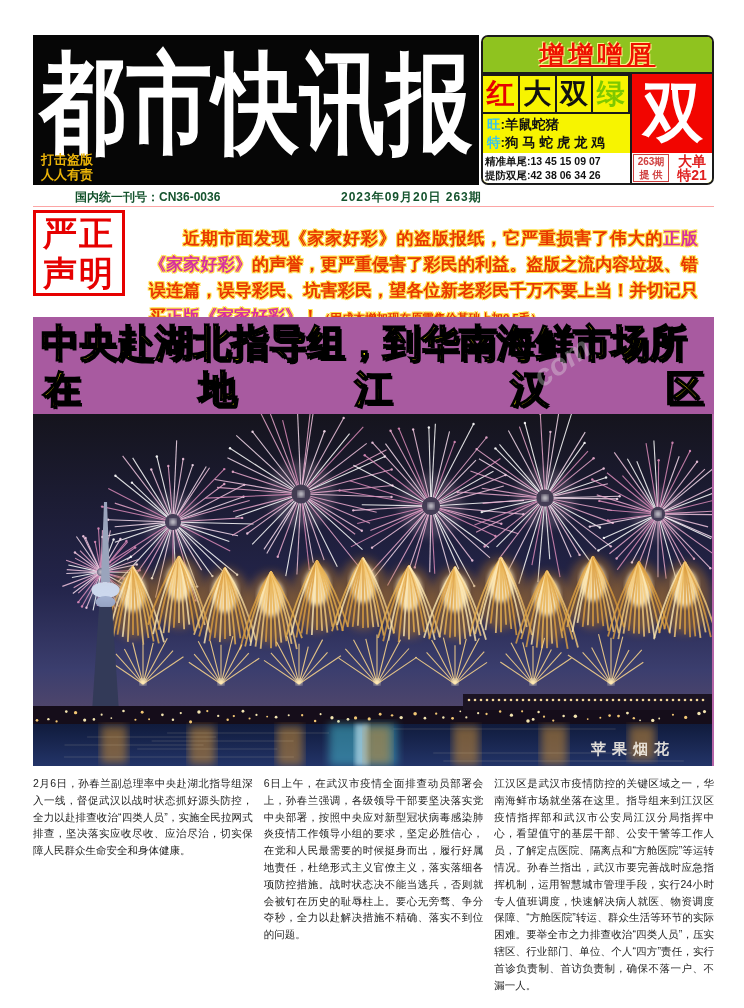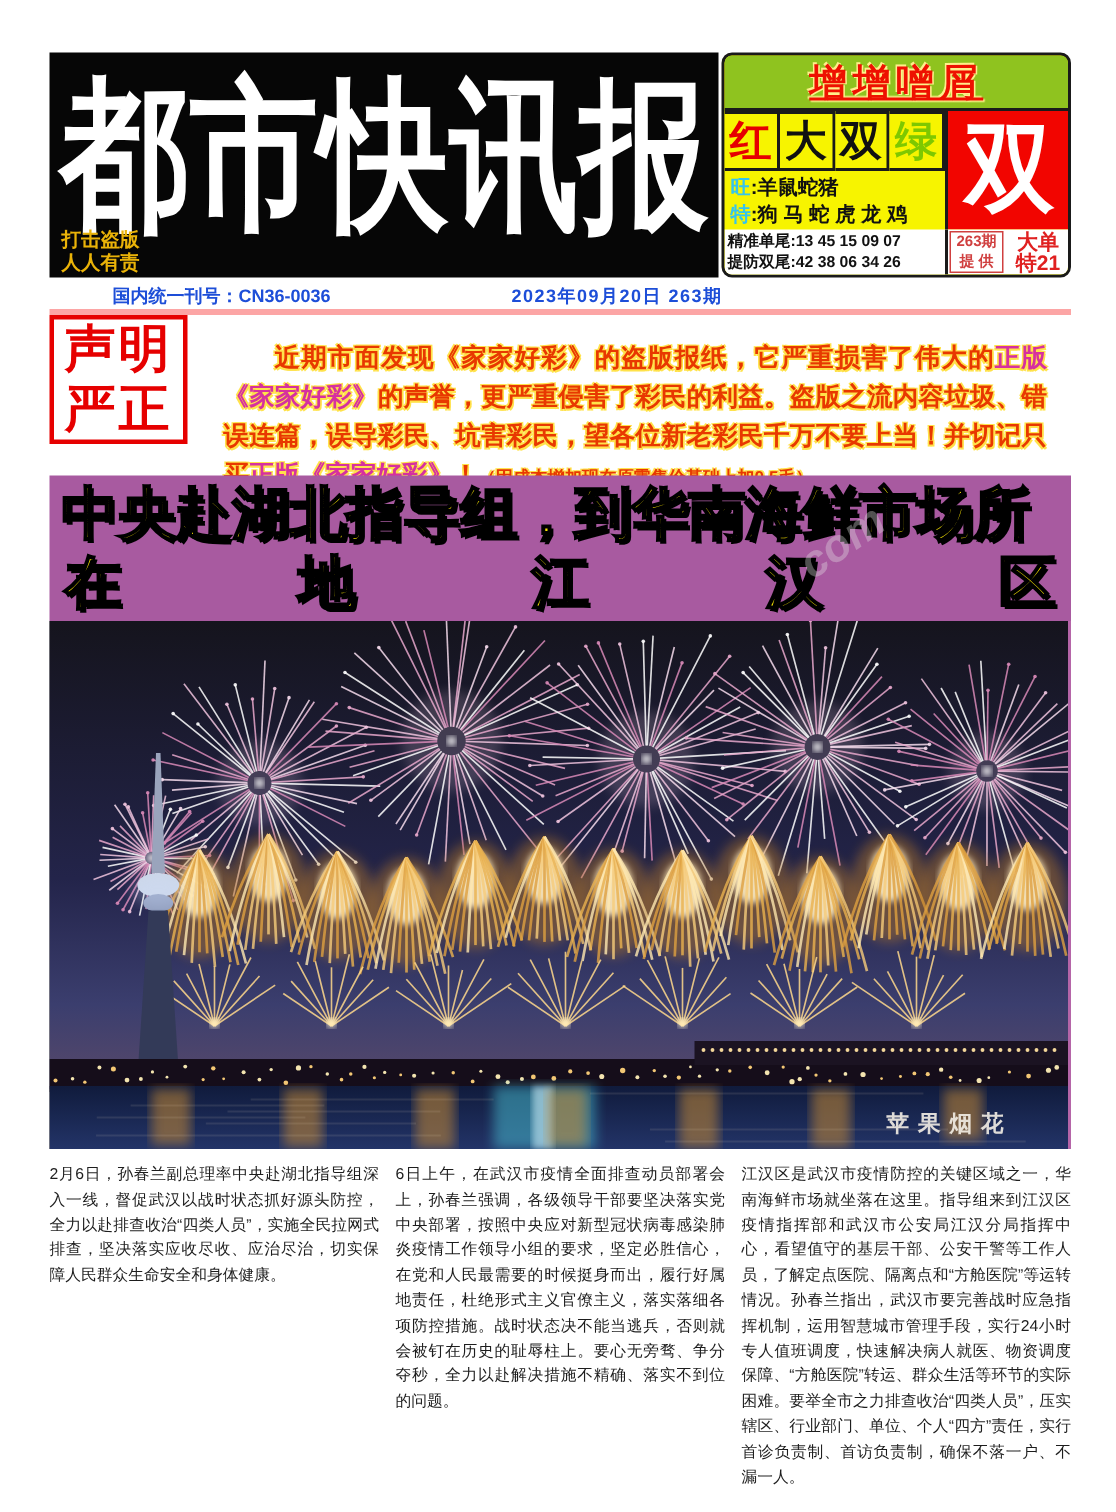--- a/index.html
+++ b/index.html
@@ -28,22 +28,22 @@
        display:flex;align-items:center;justify-content:center;border-left:2px solid #1a1a1a;box-sizing:border-box;}
   .lot-red span{color:#fff;font-size:60px;font-weight:900;transform:scaleY(1.1);}
   .lot-nums{position:absolute;left:0;top:116px;width:147px;height:34px;background:#fff;
        font-size:10.5px;font-weight:800;color:#111;padding:1px 2px;box-sizing:border-box;line-height:14px;white-space:nowrap;}
   .lot-issue{position:absolute;left:147px;top:116px;width:84px;height:30px;background:#fff;display:flex;
        border-left:2px solid #1a1a1a;box-sizing:border-box;}
   .issue-box{width:34px;margin:1px;border:1px solid #d04040;color:#d04040;font-size:10px;font-weight:700;
        text-align:center;line-height:13px;}
   .issue-tip{flex:1;color:#e02020;font-size:14px;font-weight:800;text-align:center;line-height:14px;padding-top:1px;border-radius:10px;}
   
-  .inforow{position:absolute;left:33px;top:186px;width:681px;height:20px;border-bottom:4px solid #fca5a5;
-       font-size:12px;font-weight:700;color:#1d4ed8;}
+  .inforow{position:absolute;left:33px;top:186px;width:681px;height:20px;border-bottom:1px solid #fca5a5;
+       font-size:12px;font-weight:700;color:#14532d;}
   .issn{position:absolute;left:42px;top:3px;}
   .dateissue{position:absolute;left:308px;top:3px;letter-spacing:1px;}
   
   .decl{position:absolute;left:33px;top:210px;width:681px;height:106px;display:flex;gap:8px;}
   .stamp{width:86px;height:80px;border:3px solid #e60000;background:#fff;color:#e60000;
        font-size:34px;font-weight:900;text-align:center;line-height:40px;letter-spacing:2px;flex:none;}
   .decl-text{flex:1;margin:16px;font-size:17px;font-weight:800;line-height:26px;text-align:justify;
        text-indent:2em;color:#e83800;
        text-shadow:-1px -1px 0 #ffe24a,1px -1px 0 #ffe24a,-1px 1px 0 #ffe24a,1px 1px 0 #ffe24a;}
   .decl-text .hl{color:#d6309f;}
@@ -113,22 +113,22 @@
     </div>
   </div>
 
   <div class="inforow">
     <span class="issn">国内统一刊号：CN36-0036</span>
     <span class="dateissue">2023年09月20日  263期</span>
   </div>
 
   <div class="decl">
     <div class="stamp">
+      <div>严正</div>
       <div>声明</div>
-      <div>严正</div>
     </div>
     <p class="decl-text"><span>近期市面发现《家家好彩》的盗版报纸，它严重损害了伟大的</span><span class="hl">正版《家家好彩》</span><span>的声誉，更严重侵害了彩民的利益。盗版之流内容垃圾、错误连篇，误导彩民、坑害彩民，望各位新老彩民千万不要上当！并切记只买</span><span class="hl">正版《家家好彩》</span><span>！</span><span class="small">（因成本增加现在原零售价基础上加0.5毛）</span></p>
   </div>
 
   <div class="headline">
     <div class="h-line1">中央赴湖北指导组，到华南海鲜市场所</div>
     <div class="h-line2">
         <span>在</span>
         <span>地</span>
         <span>江</span>

